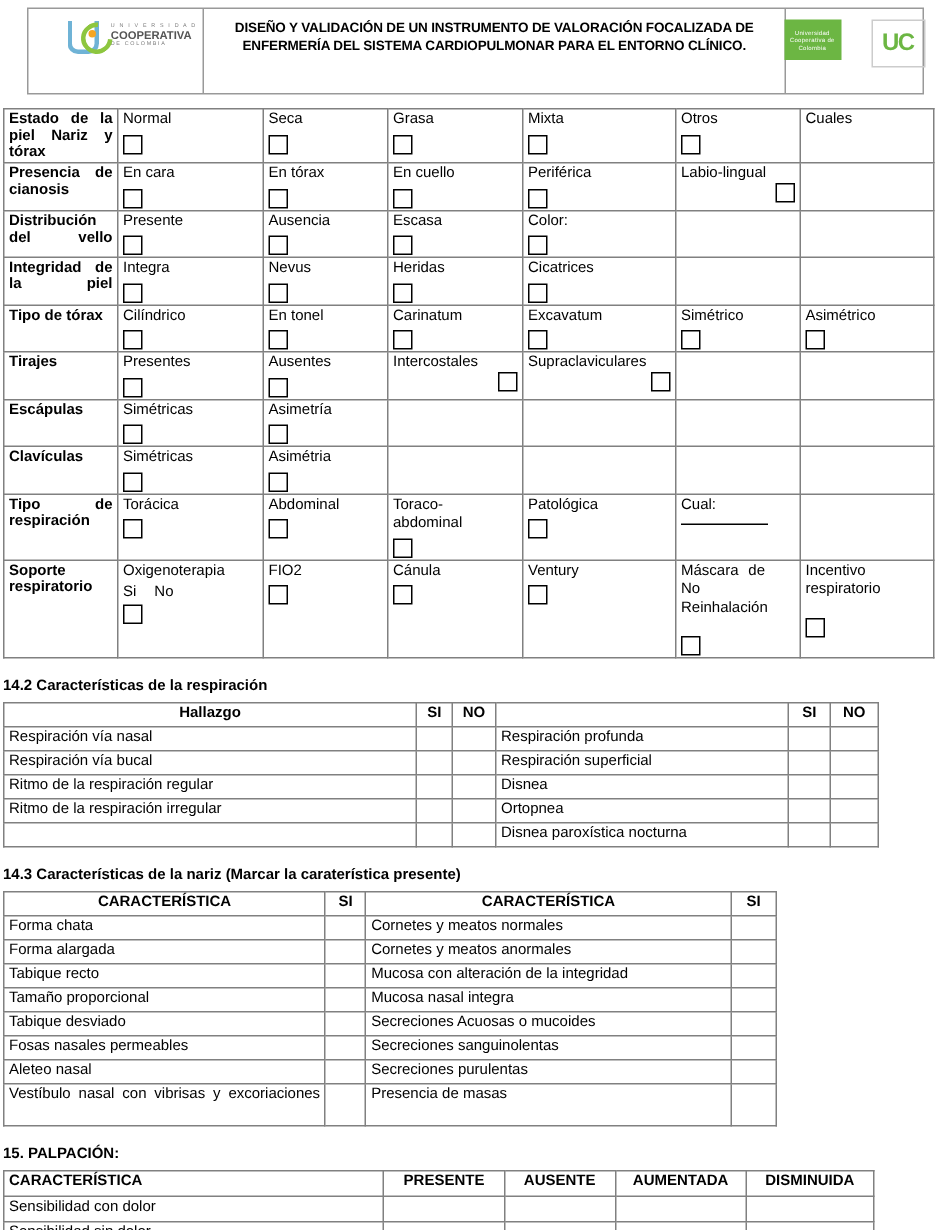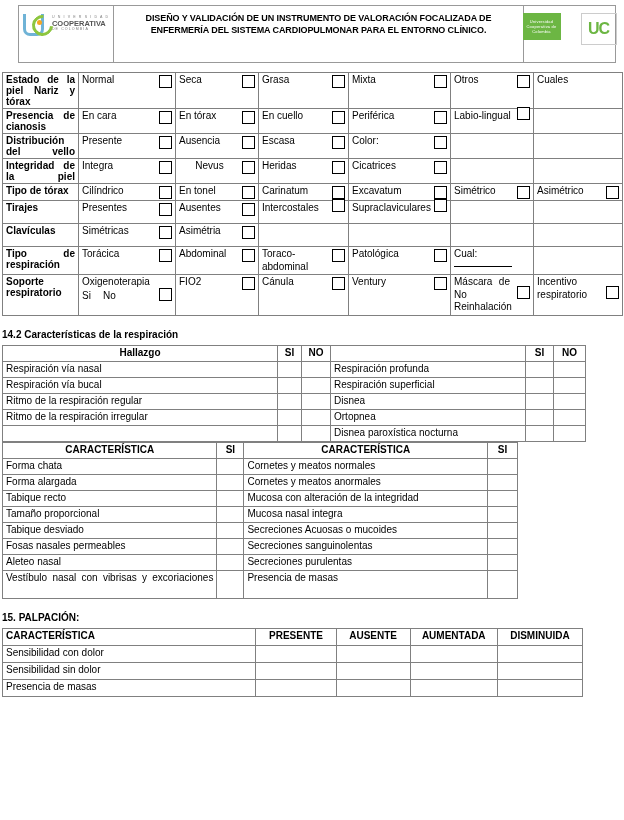--- a/index.html
+++ b/index.html
@@ -13,20 +13,21 @@
   }
   .page{position:relative;width:624px;height:820px;padding:0;box-sizing:border-box;}
 
   
   .hdr{
     display:flex;
     border:1px solid #999;
     margin:5px 8px 0 18px;
     height:58px;
     box-sizing:border-box;
+    padding-left:22px;
   }
   .hdr-logo-left{
     width:95px;border-right:1px solid #999;
     display:flex;align-items:flex-start;justify-content:center;
     padding-top:8px;box-sizing:border-box;
   }
   .hdr-title{
     flex:1;
     display:flex;align-items:flex-start;justify-content:center;
     padding:6px 6px 0 6px;
@@ -77,21 +78,21 @@
   
   table{border-collapse:collapse;font-size:10px;}
   td,th{border:1px solid #808080;vertical-align:top;padding:1px 3px;font-weight:normal;}
 
   
   .tbl-main{margin:9px 2px 0 2px;width:620px;table-layout:fixed;}
   .tbl-main td{height:12px;}
   .lbl{font-weight:bold;text-align:justify;text-align-last:justify;}
   .lbl.plain{text-align:left;text-align-last:left;}
   .opt{position:relative;}
-  .opt-row{display:flex;align-items:flex-start;justify-content:space-between;gap:2px;}
+  .opt-row{display:flex;align-items:flex-start;justify-content:space-between;gap:2px;flex-direction:column;}
   .opt-row.wrapy{flex-wrap:wrap;}
   .opt-txt{flex:1;line-height:1.25;}
   .opt-txt.just{text-align:justify;text-align-last:justify;}
   .cb{
     width:11px;height:11px;min-width:11px;
     border:1px solid #000;
     background:#fff;
     display:inline-block;
     margin-top:1px;
   }
@@ -365,20 +366,39 @@
         <td class="opt">
             <div class="opt-row wrapy">
               <span class="opt-txt">Supraclaviculares</span>
               <span class="cb" style="margin-left:auto;margin-top:-3px;"></span>
             </div>
           </td>
         <td class="opt"></td>
         <td class="opt"></td>
       </tr>
 
+      <tr>
+        <td class="lbl plain" style="height:20px">Escápulas</td>
+        <td class="opt">
+            <div class="opt-row">
+              <span class="opt-txt">Simétricas</span>
+              <span class="cb"></span>
+            </div>
+          </td>
+        <td class="opt">
+            <div class="opt-row">
+              <span class="opt-txt">Asimetría</span>
+              <span class="cb"></span>
+            </div>
+          </td>
+        <td class="opt"></td>
+        <td class="opt"></td>
+        <td class="opt"></td>
+        <td class="opt"></td>
+      </tr>
 
       <tr>
         <td class="lbl plain" style="height:20px">Clavículas</td>
         <td class="opt">
             <div class="opt-row">
               <span class="opt-txt">Simétricas</span>
               <span class="cb"></span>
             </div>
           </td>
         <td class="opt">
@@ -528,20 +548,21 @@
         <td></td>
         <td></td>
           <td></td>
         <td>Disnea paroxística nocturna</td>
         <td></td>
           <td></td>
       </tr>
     </tbody>
   </table>
 
+  <div class="sec-h">14.3 Características de la nariz (Marcar la caraterística presente)</div>
   <table class="tbl-143">
     <colgroup>
       <col style="width:214px">
         <col style="width:27px">
         <col style="width:243px">
         <col style="width:30px">
     </colgroup>
     <tbody>
       <tr>
         <td class="th-c">CARACTERÍSTICA</td>

